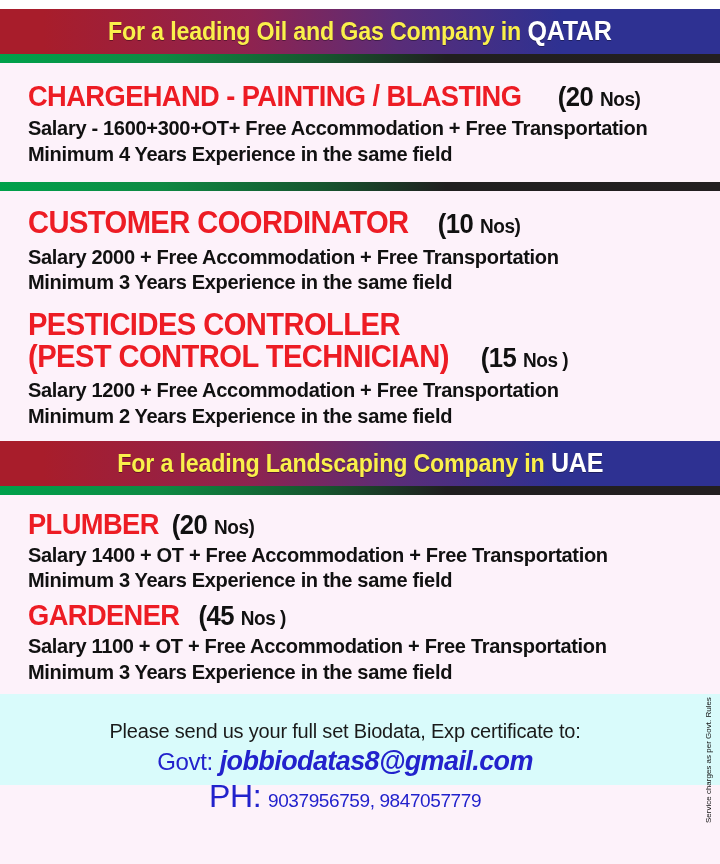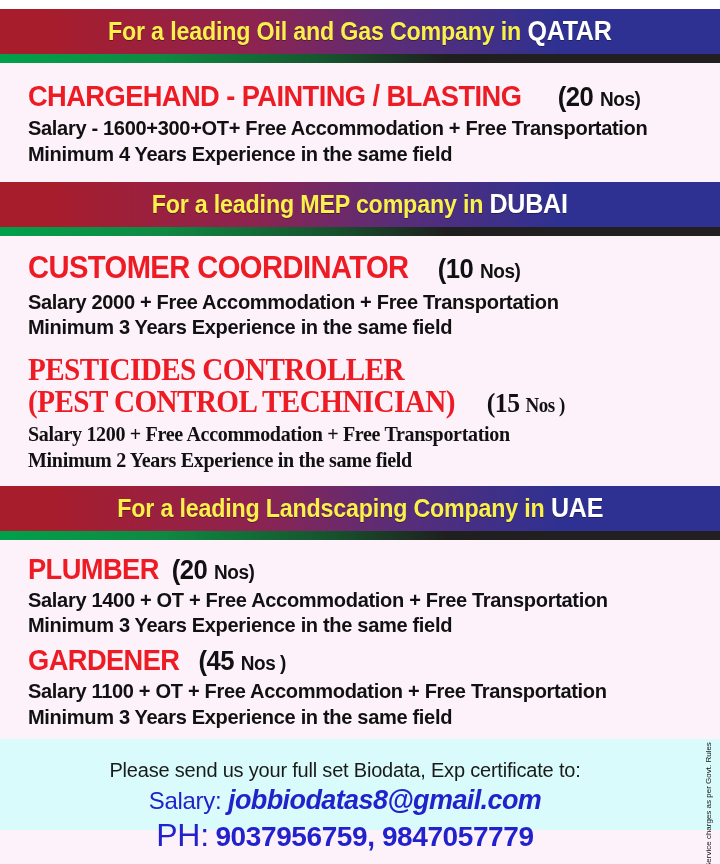--- a/index.html
+++ b/index.html
@@ -100,21 +100,21 @@
     white-space: nowrap;
   }
 
   
   .footer {
     position: relative;
     width: 100%;
     background: #d9fbfb;
     height: 91px;
     box-sizing: border-box;
-    padding-top: 20px;
+    padding-top: 26px;
   }
   .footer-line1 {
     text-align: center;
     color: #1a1a1a;
     font-size: 20px;
     font-weight: normal;
     letter-spacing: -0.2px;
     padding-right: 30px;
   }
   .footer-line2 {
@@ -145,22 +145,22 @@
     letter-spacing: -0.3px;
     padding-right: 30px;
     margin-top: 1px;
     white-space: nowrap;
   }
   .footer-line3 .label {
     font-weight: normal;
     font-size: 32px;
   }
   .footer-line3 .value {
-    font-weight: bold;
-    font-size: 28px;
+    font-weight: normal;
+    font-size: 19px;
     letter-spacing: -0.4px;
   }
   .footer-license {
     text-align: center;
     color: #111111;
     font-size: 14.5px;
     font-weight: bold;
     letter-spacing: -0.15px;
     padding-right: 30px;
     margin-top: 10px;
@@ -198,37 +198,32 @@
   <div class="section" style="padding-top:18px; padding-bottom:16px;">
     <div class="job">
       <div class="job-title-line">
         <span class="job-title smaller">CHARGEHAND - PAINTING / BLASTING</span><span class="job-count"><span>(20</span> <span class="nos">Nos)</span></span>
       </div>
       <div class="job-detail" style="margin-top:4px;">Salary - 1600+300+OT+ Free Accommodation + Free Transportation</div>
       <div class="job-detail">Minimum 4 Years Experience in the same field</div>
     </div>
   </div>
 
-  <div class="banner">
-    <div class="banner-text">
-      <span>For a leading MEP company in </span><span class="country">DUBAI</span>
-    </div>
-  </div>
   <div class="banner-strip"></div>
 
   <div class="section" style="padding-top:16px; padding-bottom:12px;">
     <div class="job">
       <div class="job-title-line">
         <span class="job-title">CUSTOMER COORDINATOR</span><span class="job-count"><span>(10</span> <span class="nos">Nos)</span></span>
       </div>
       <div class="job-detail" style="margin-top:4px;">Salary 2000 + Free Accommodation + Free Transportation</div>
       <div class="job-detail">Minimum 3 Years Experience in the same field</div>
     </div>
 
-    <div class="job" style="margin-top:14px;font-family:Liberation Serif, serif;">
+    <div class="job" style="margin-top:14px;">
       <div class="job-title-line">
         <span class="job-title">PESTICIDES CONTROLLER</span>
       </div>
       <div class="job-title-line">
         <span class="job-title">(PEST CONTROL TECHNICIAN)</span><span class="job-count"><span>(15</span> <span class="nos">Nos )</span></span>
       </div>
       <div class="job-detail" style="margin-top:4px;">Salary 1200 + Free Accommodation + Free Transportation</div>
       <div class="job-detail">Minimum 2 Years Experience in the same field</div>
     </div>
   </div>
@@ -254,21 +249,21 @@
         <span class="job-title smaller">GARDENER</span><span class="job-count" style="padding-left:10px;"><span>(45</span> <span class="nos">Nos )</span></span>
       </div>
       <div class="job-detail" style="margin-top:3px;">Salary 1100 + OT + Free Accommodation + Free Transportation</div>
       <div class="job-detail">Minimum 3 Years Experience in the same field</div>
     </div>
   </div>
 
   <div class="footer">
     <div class="footer-line1">Please send us your full set Biodata, Exp certificate to:</div>
     <div class="footer-line2">
-      <span class="label">Salary:</span>
+      <span class="label">Govt:</span>
       <span class="value">jobbiodatas8@gmail.com</span>
     </div>
     <div class="footer-line3">
       <span class="label">PH:</span>
       <span class="value">9037956759, 9847057779</span>
     </div>
     <div class="vertical-note">Service charges as per Govt. Rules</div>
   </div>
 
 </div>

